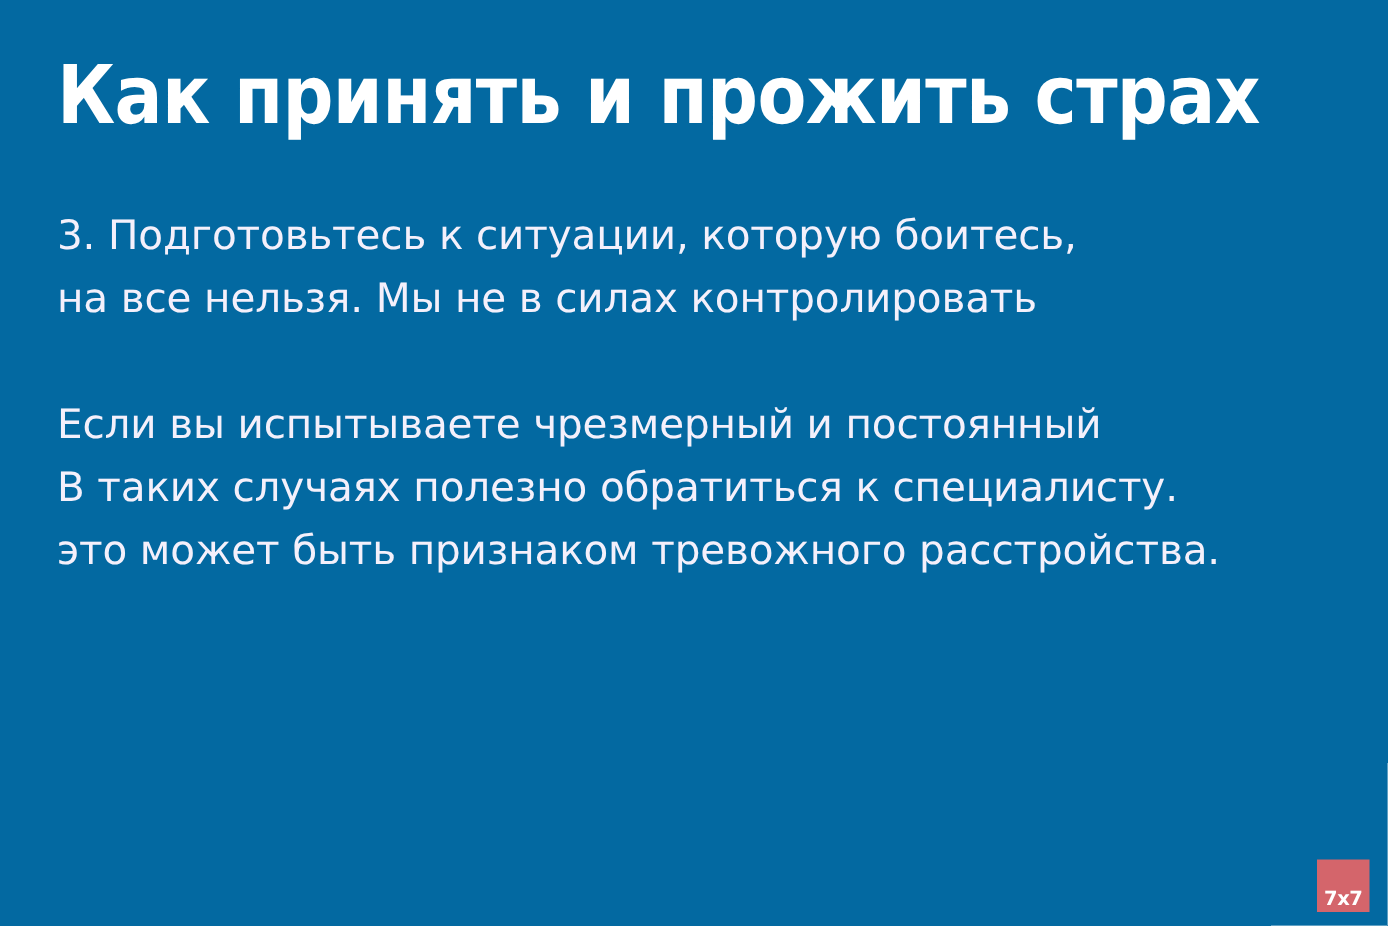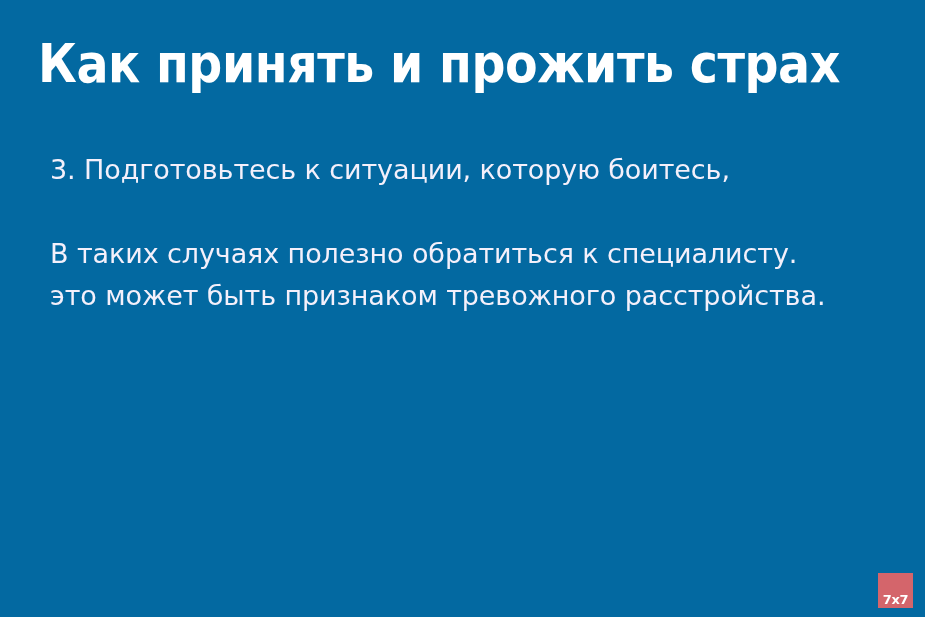--- a/index.html
+++ b/index.html
@@ -42,21 +42,21 @@
 
   
   #body-copy {
     position: absolute;
     left: 38px;
     top: 137px;
     width: 860px;
   }
 
   .para {
-    margin: 12px;
+    margin: 0;
     color: #F4F0FB;
     font-family: "DejaVu Sans", "Liberation Sans", sans-serif;
     font-size: 27px;
     font-weight: 400;
     line-height: 42px;
     letter-spacing: -0.1px;
     white-space: nowrap;
   }
 
   .para .line {
@@ -94,23 +94,25 @@
 <body>
 
 <div id="slide">
 
   <h1 id="slide-title">Как принять и прожить страх</h1>
 
   <div id="body-copy">
 
     <p class="para" id="para-1">
       <span class="line"> 3. Подготовьтесь к ситуации, которую боитесь,</span>
+      <span class="line">на все нельзя. Мы не в силах контролировать</span>
     </p>
 
     <p class="para" id="para-2">
+      <span class="line">Если вы испытываете чрезмерный и постоянный</span>
       <span class="line">В таких случаях полезно обратиться к специалисту.</span>
       <span class="line">это может быть признаком тревожного расстройства.</span>
     </p>
 
   </div>
 
   <div id="logo-badge">
     <span id="logo-badge-text">7x7</span>
   </div>
 

